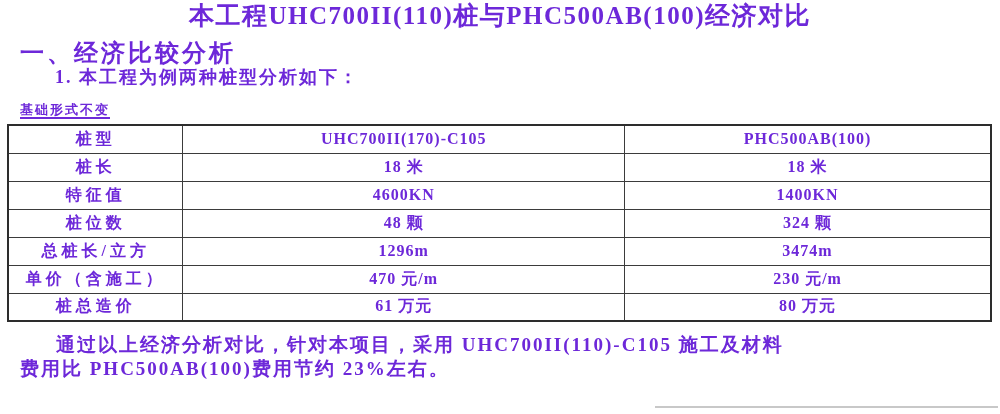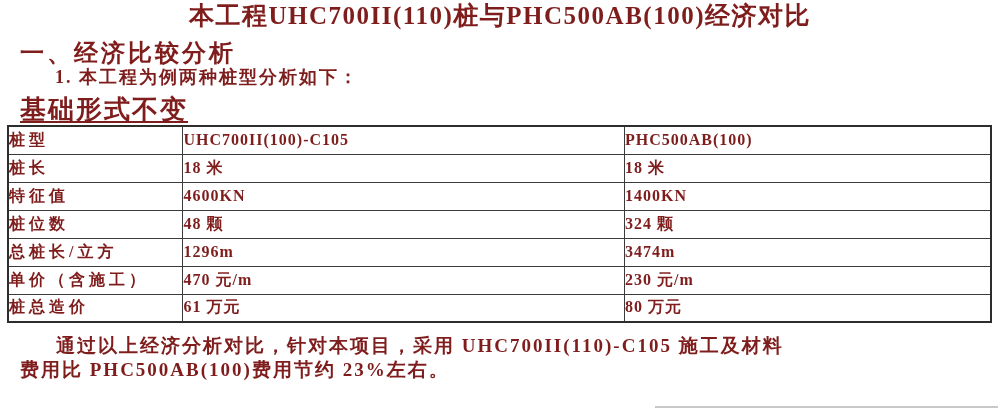--- a/index.html
+++ b/index.html
@@ -2,21 +2,21 @@
 <html><head>
 <meta charset="utf-8">
 <style>
   * { margin: 0; padding: 0; box-sizing: border-box; }
   html, body { background: #ffffff; }
   .doc {
     position: relative;
     width: 1000px;
     height: 414px;
     background: #ffffff;
-    color: #7f1d1d;
+    color: #6d28d9;
     font-family: "Liberation Serif", "DejaVu Serif", serif;
     font-weight: bold;
     overflow: hidden;
   }
   .doc-title {
     padding-top: 1px;
     text-align: center;
     font-size: 25px;
     line-height: 30px;
     letter-spacing: 1.5px;
@@ -32,39 +32,40 @@
     margin-top: 2px;
     margin-left: 55px;
     font-size: 18px;
     line-height: 22px;
     letter-spacing: 2px;
     font-family: Liberation Serif, serif;
   }
   .table-caption {
     margin-top: 11px;
     margin-left: 20px;
-    font-size: 26px;
+    font-size: 13px;
     line-height: 22px;
     letter-spacing: 2px;
     display: inline-block;
     text-decoration: underline;
     text-underline-offset: 3px;
     text-decoration-thickness: 2px;
   }
   table.compare-table {
     margin-top: 3px;
     margin-left: 7px;
     width: 985px;
     border-collapse: collapse;
     table-layout: fixed;
     border: 2px solid #2d2d2d;
   }
   .compare-table td {
     border: 1.5px solid #3b3b3b;
     height: 28px;
+    text-align: center;
     vertical-align: middle;
     font-size: 16px;
     font-weight: bold;
     letter-spacing: 1px;
     overflow: hidden;
     white-space: nowrap;
   }
   .compare-table .col-label   { width: 170px; letter-spacing: 4px; }
   .compare-table .col-uhc     { width: 429px; }
   .compare-table .col-phc     { width: 356px; }
@@ -98,21 +99,21 @@
   <div class="section-subheading">1. 本工程为例两种桩型分析如下：</div>
 
   <div>
     <span class="table-caption">基础形式不变</span>
   </div>
 
   <table class="compare-table">
     <tbody>
       <tr>
         <td class="col-label">桩型</td>
-        <td class="col-uhc">UHC700II(100)-C105</td>
+        <td class="col-uhc">UHC700II(170)-C105</td>
         <td class="col-phc">PHC500AB(100)</td>
       </tr>
       <tr>
         <td class="col-label">桩长</td>
         <td class="col-uhc">18 米</td>
         <td class="col-phc">18 米</td>
       </tr>
       <tr>
         <td class="col-label">特征值</td>
         <td class="col-uhc">4600KN</td>

